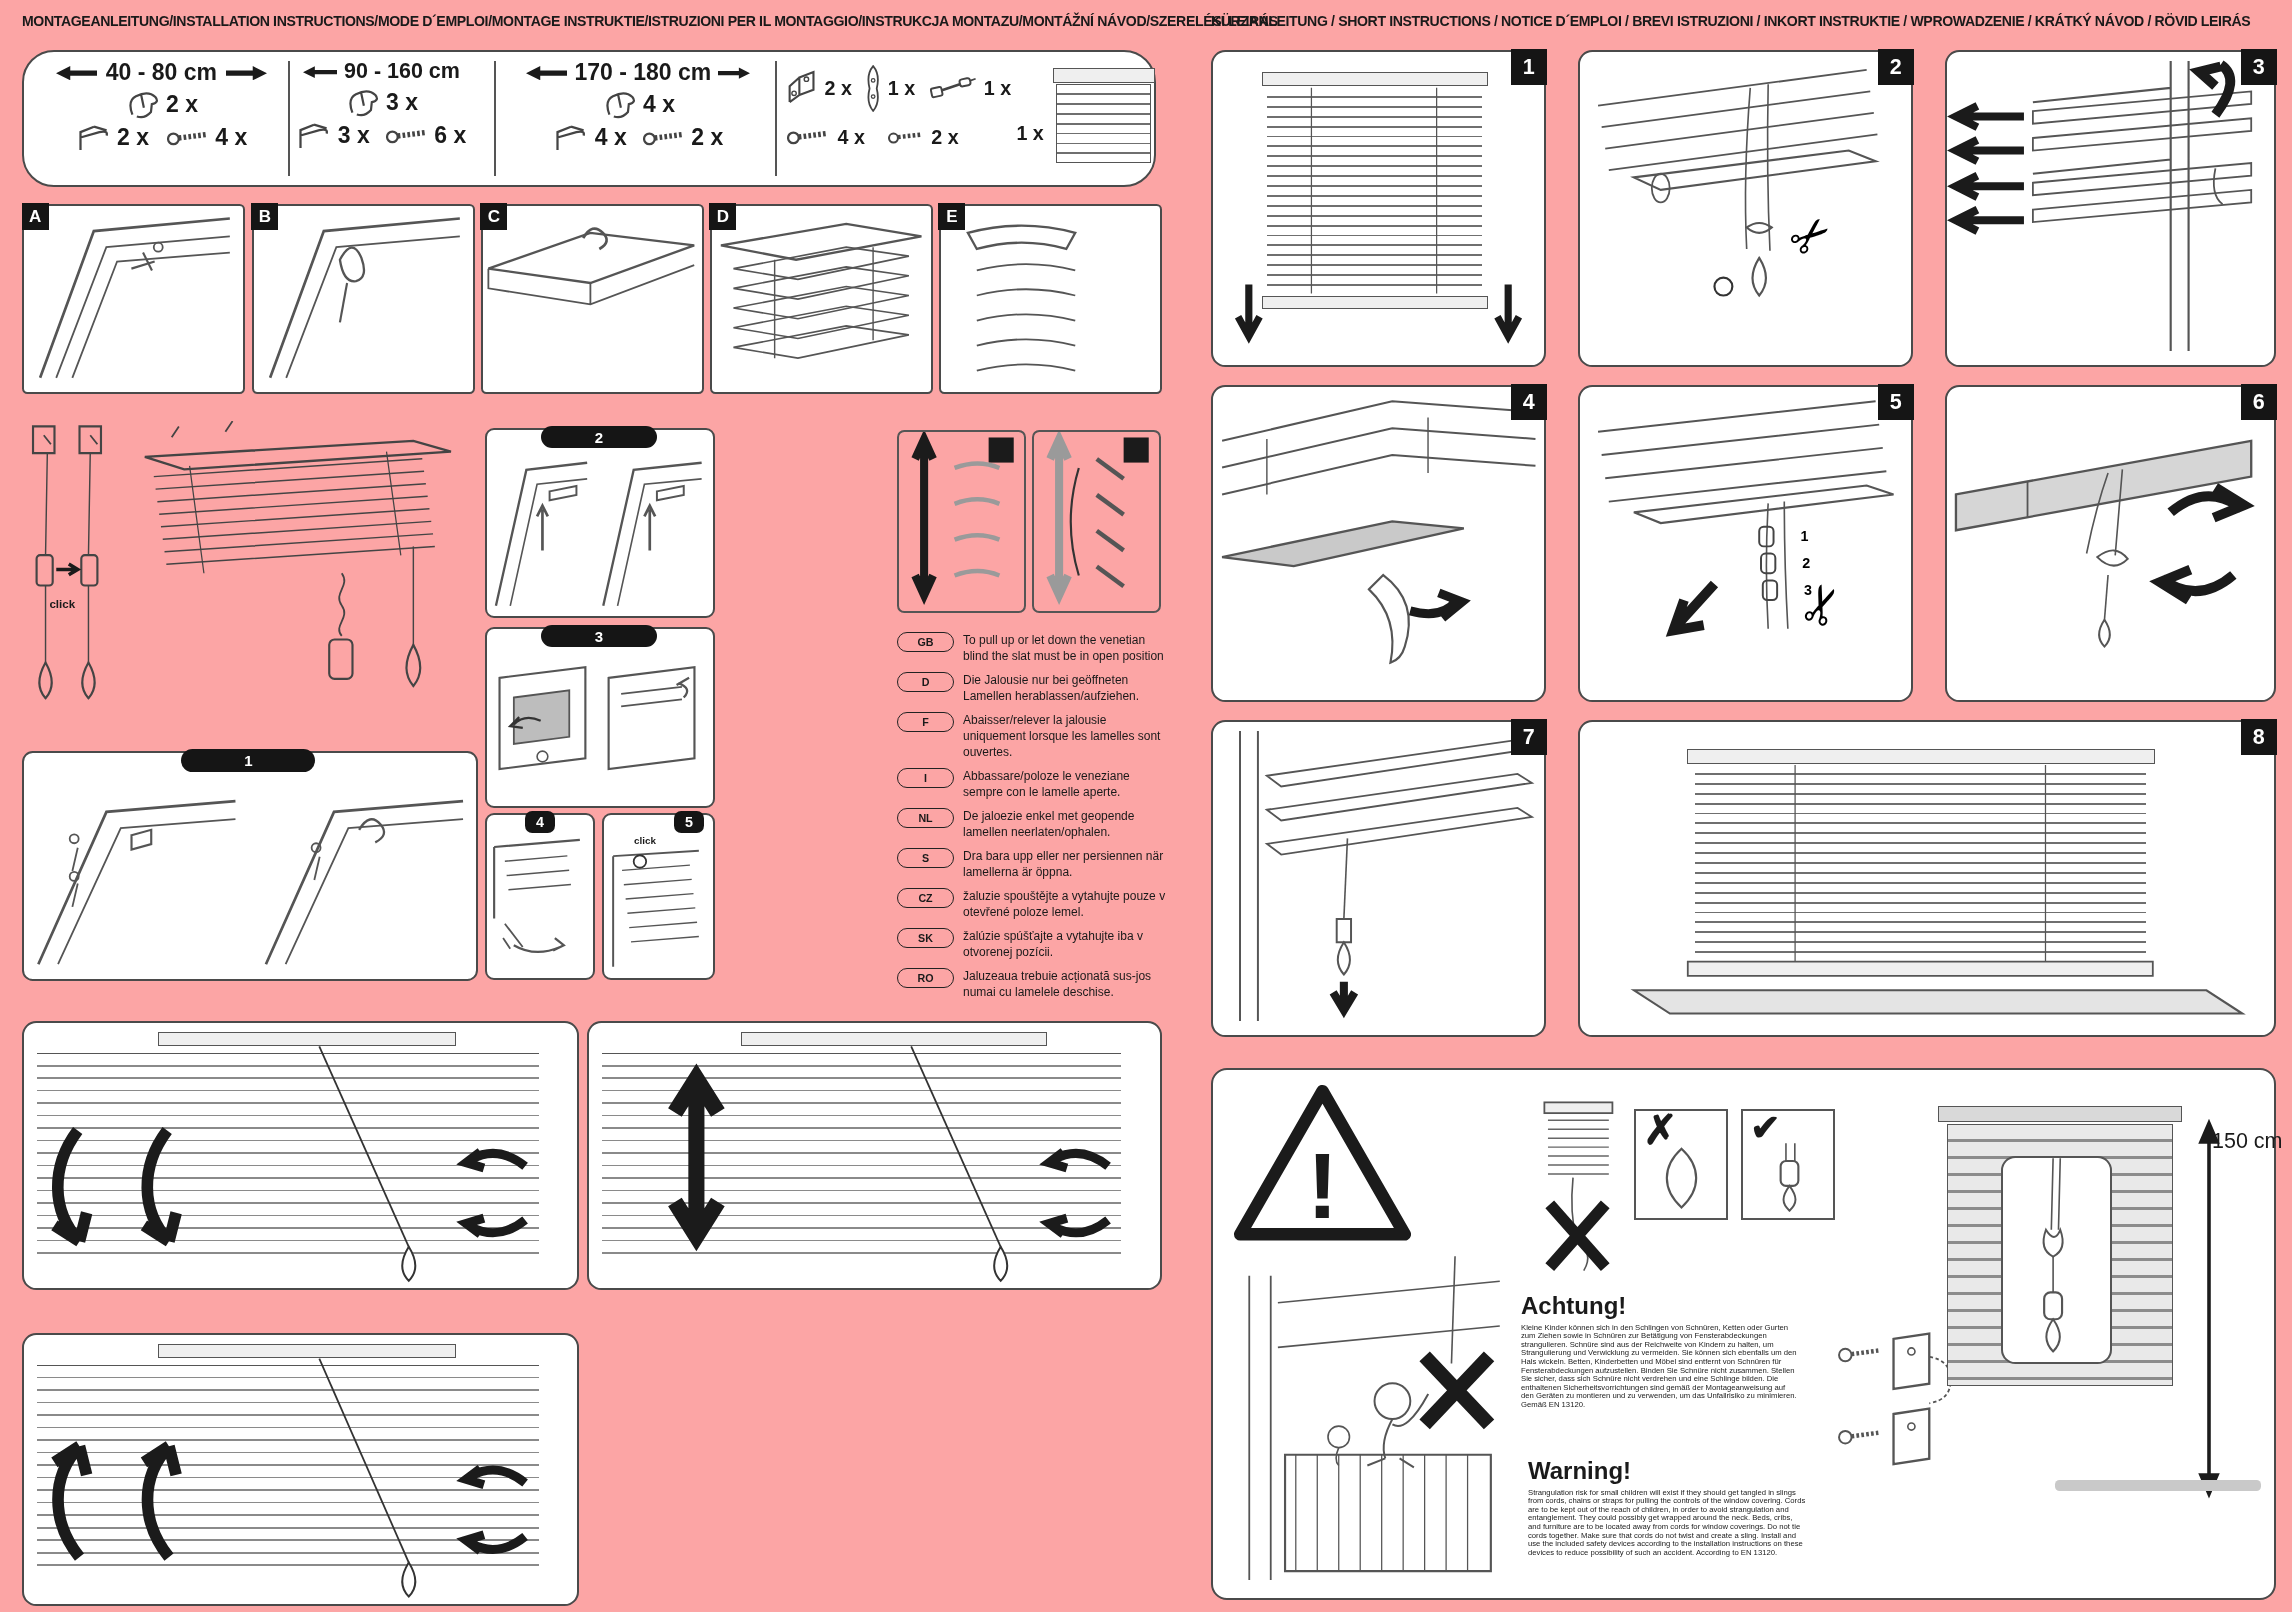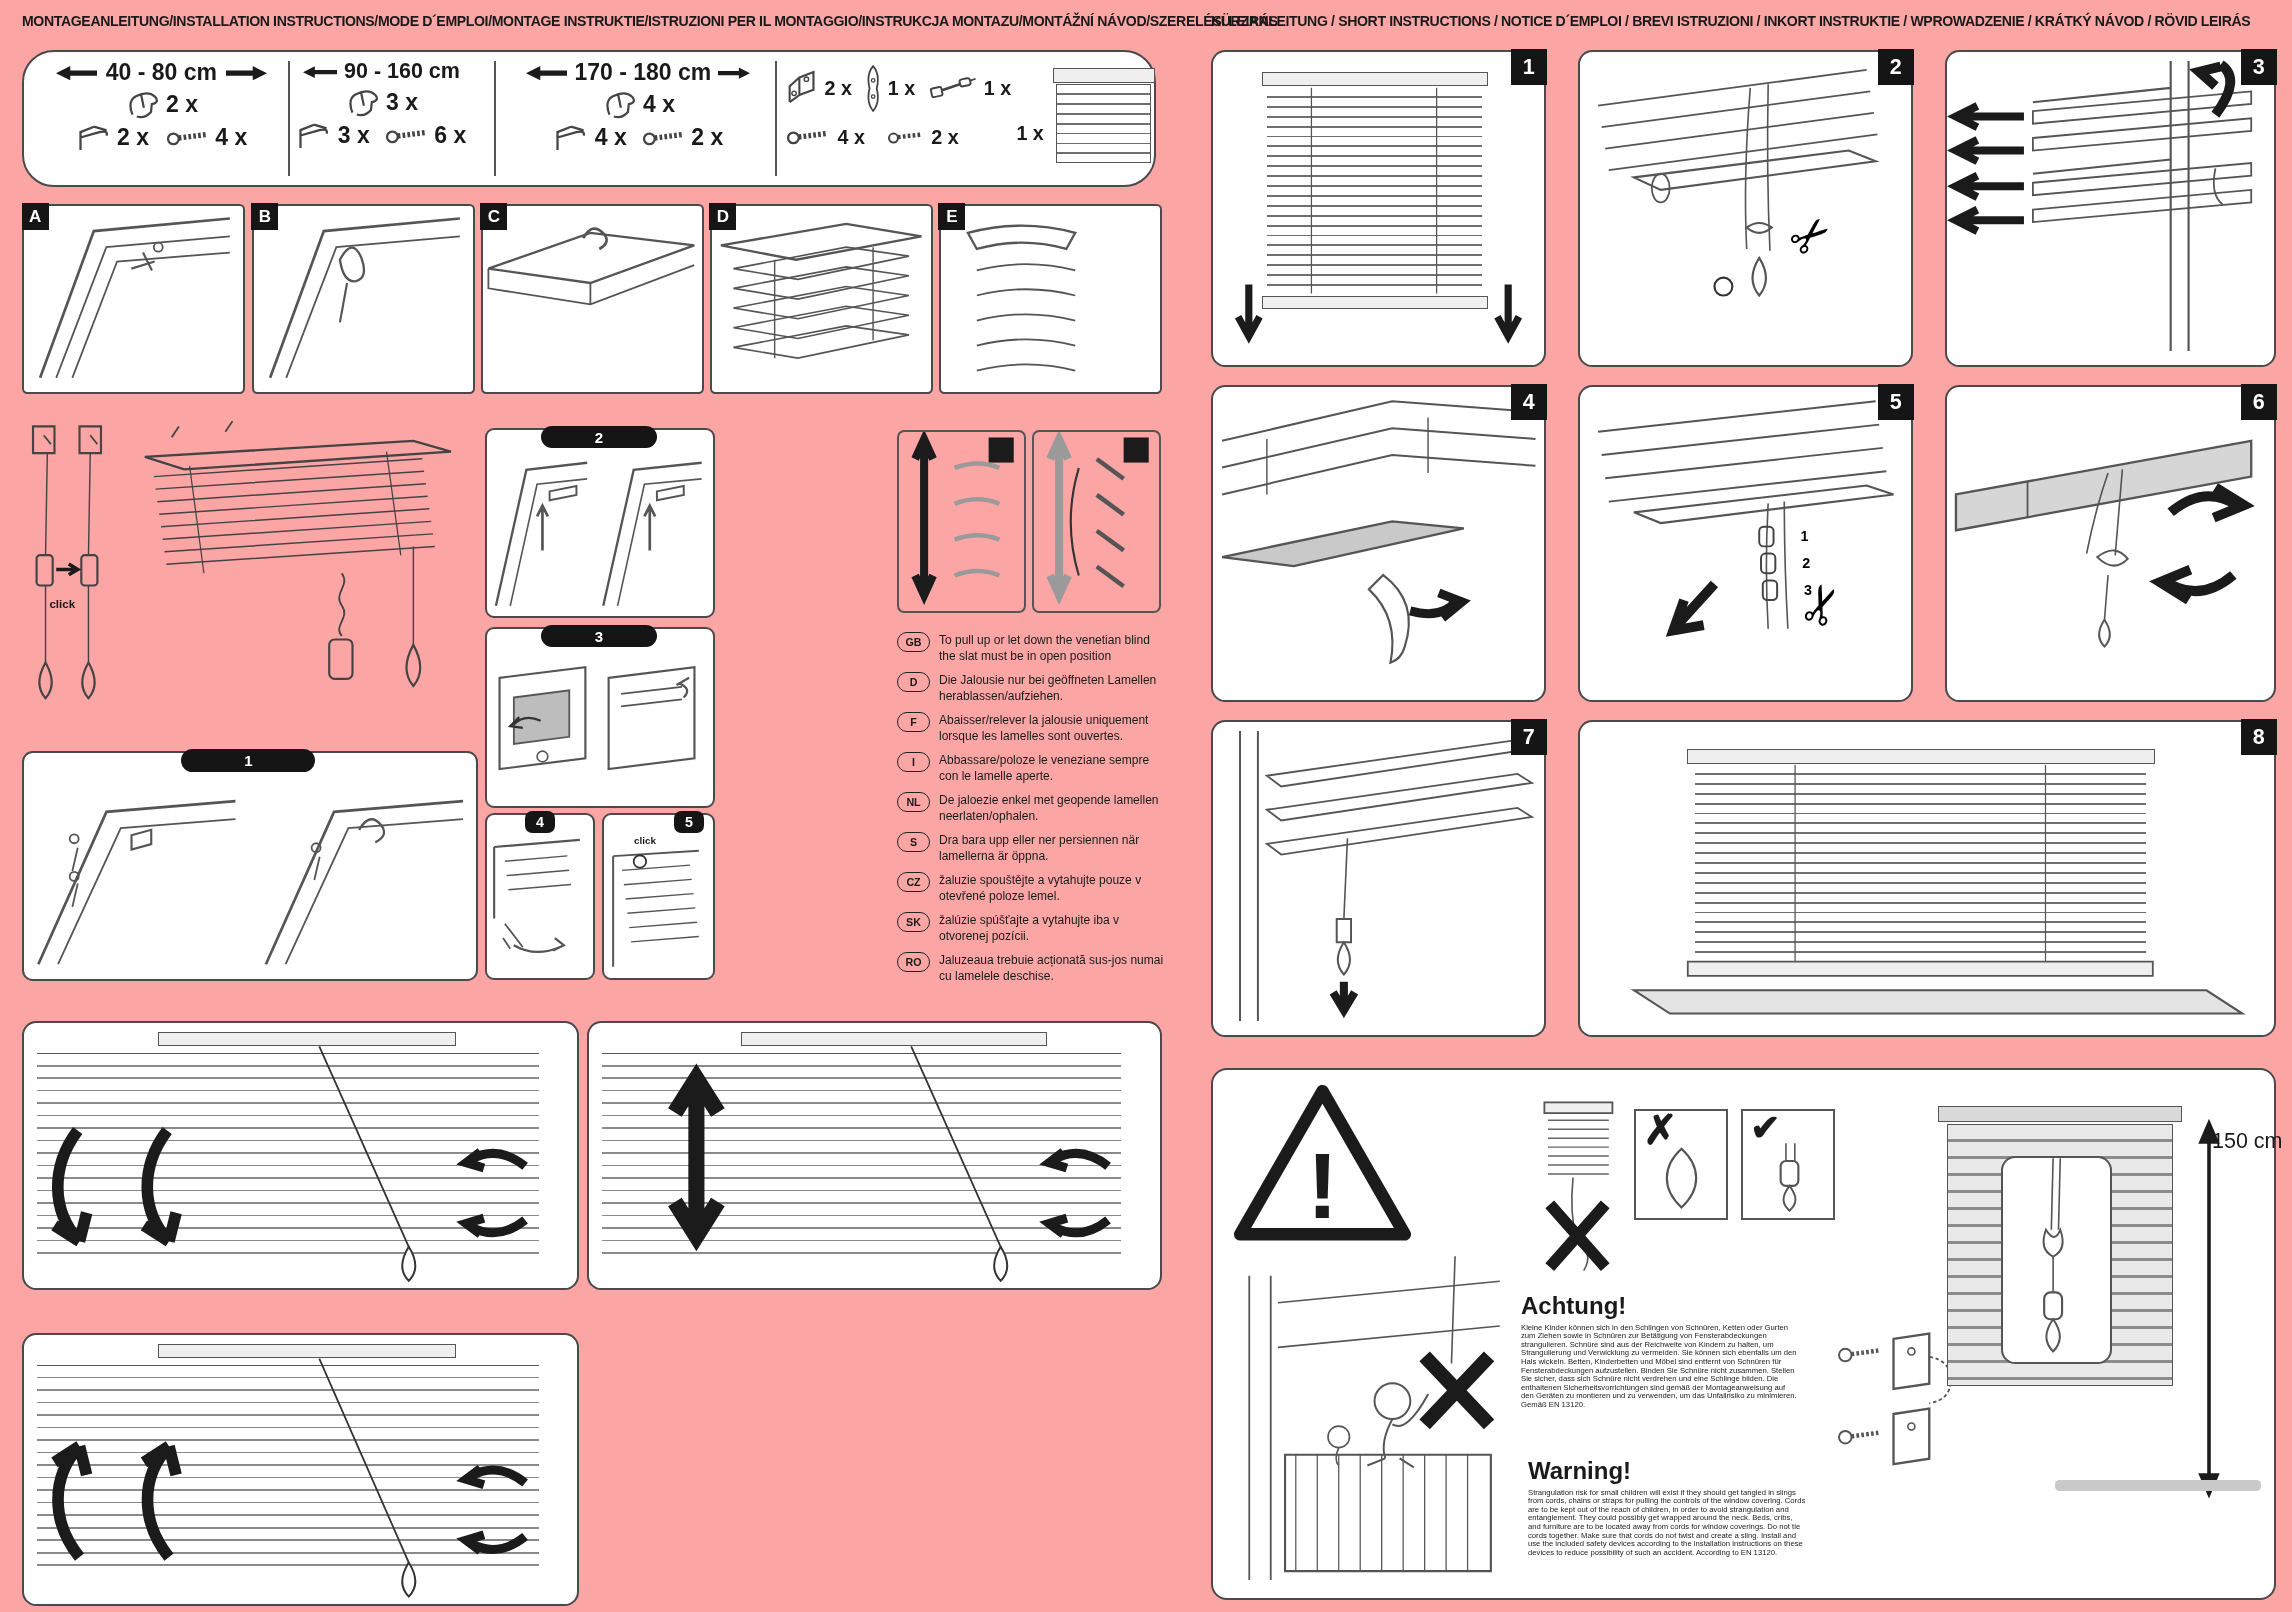--- a/index.html
+++ b/index.html
@@ -11,21 +11,21 @@
   .sq-badge{position:absolute;background:#151515;color:#fff;font-weight:bold;display:flex;align-items:center;justify-content:center;}
   .pill{position:absolute;background:#151515;color:#fff;font-weight:bold;border-radius:11.6px;display:flex;align-items:center;justify-content:center;font-size:15px;}
   .qty{font-weight:bold;font-size:23px;white-space:nowrap;}
   .qty.sm{font-size:19.7px;}
   .range{font-weight:bold;font-size:23px;white-space:nowrap;}
   .slats{background:repeating-linear-gradient(180deg,#fff 0 8px,#6f6f6f 8px 9.9px);border:1.8px solid #555;}
   .slats.lt{background:repeating-linear-gradient(180deg,#fff 0 10.7px,#8a8a8a 10.7px 12.5px);}
   .rail{background:#efefef;border:1.8px solid #555;}
   .vline{position:absolute;width:1.8px;background:#555;}
   .lang-item{display:flex;gap:9px;margin-bottom:8px;align-items:flex-start;}
-  .lang-code{flex:0 0 auto;min-width:27px;height:18px;border:1.8px solid #222;border-radius:10.7px;font-weight:bold;font-size:10.7px;display:flex;align-items:center;justify-content:center;padding:0 2px;}
+  .lang-code{flex:0 0 auto;min-width:27px;height:18px;border:1.8px solid #222;border-radius:10.7px;font-weight:bold;font-size:10.7px;display:flex;align-items:center;justify-content:center;padding:0 14px;}
   .lang-text{font-size:12px;line-height:16px;width:235px;}
   .stop-wrap{position:absolute;text-align:left;}
   .stop-txt{font-weight:bold;font-size:27px;letter-spacing:-0.9px;}
   .stop-sq{width:64px;height:61px;background:#1b1b1b;margin-top:1.8px;}
   .warn-title{font-weight:bold;font-size:24px;margin:0 0 3.6px 0;}
   .warn-text{font-size:7.7px;line-height:8.6px;width:279px;}
   .h150{font-size:21.5px;white-space:nowrap;}
   .click{font-weight:bold;font-size:11.6px;}
   svg{display:block;}
   .frame-sk path{fill:none;stroke:#555;}

